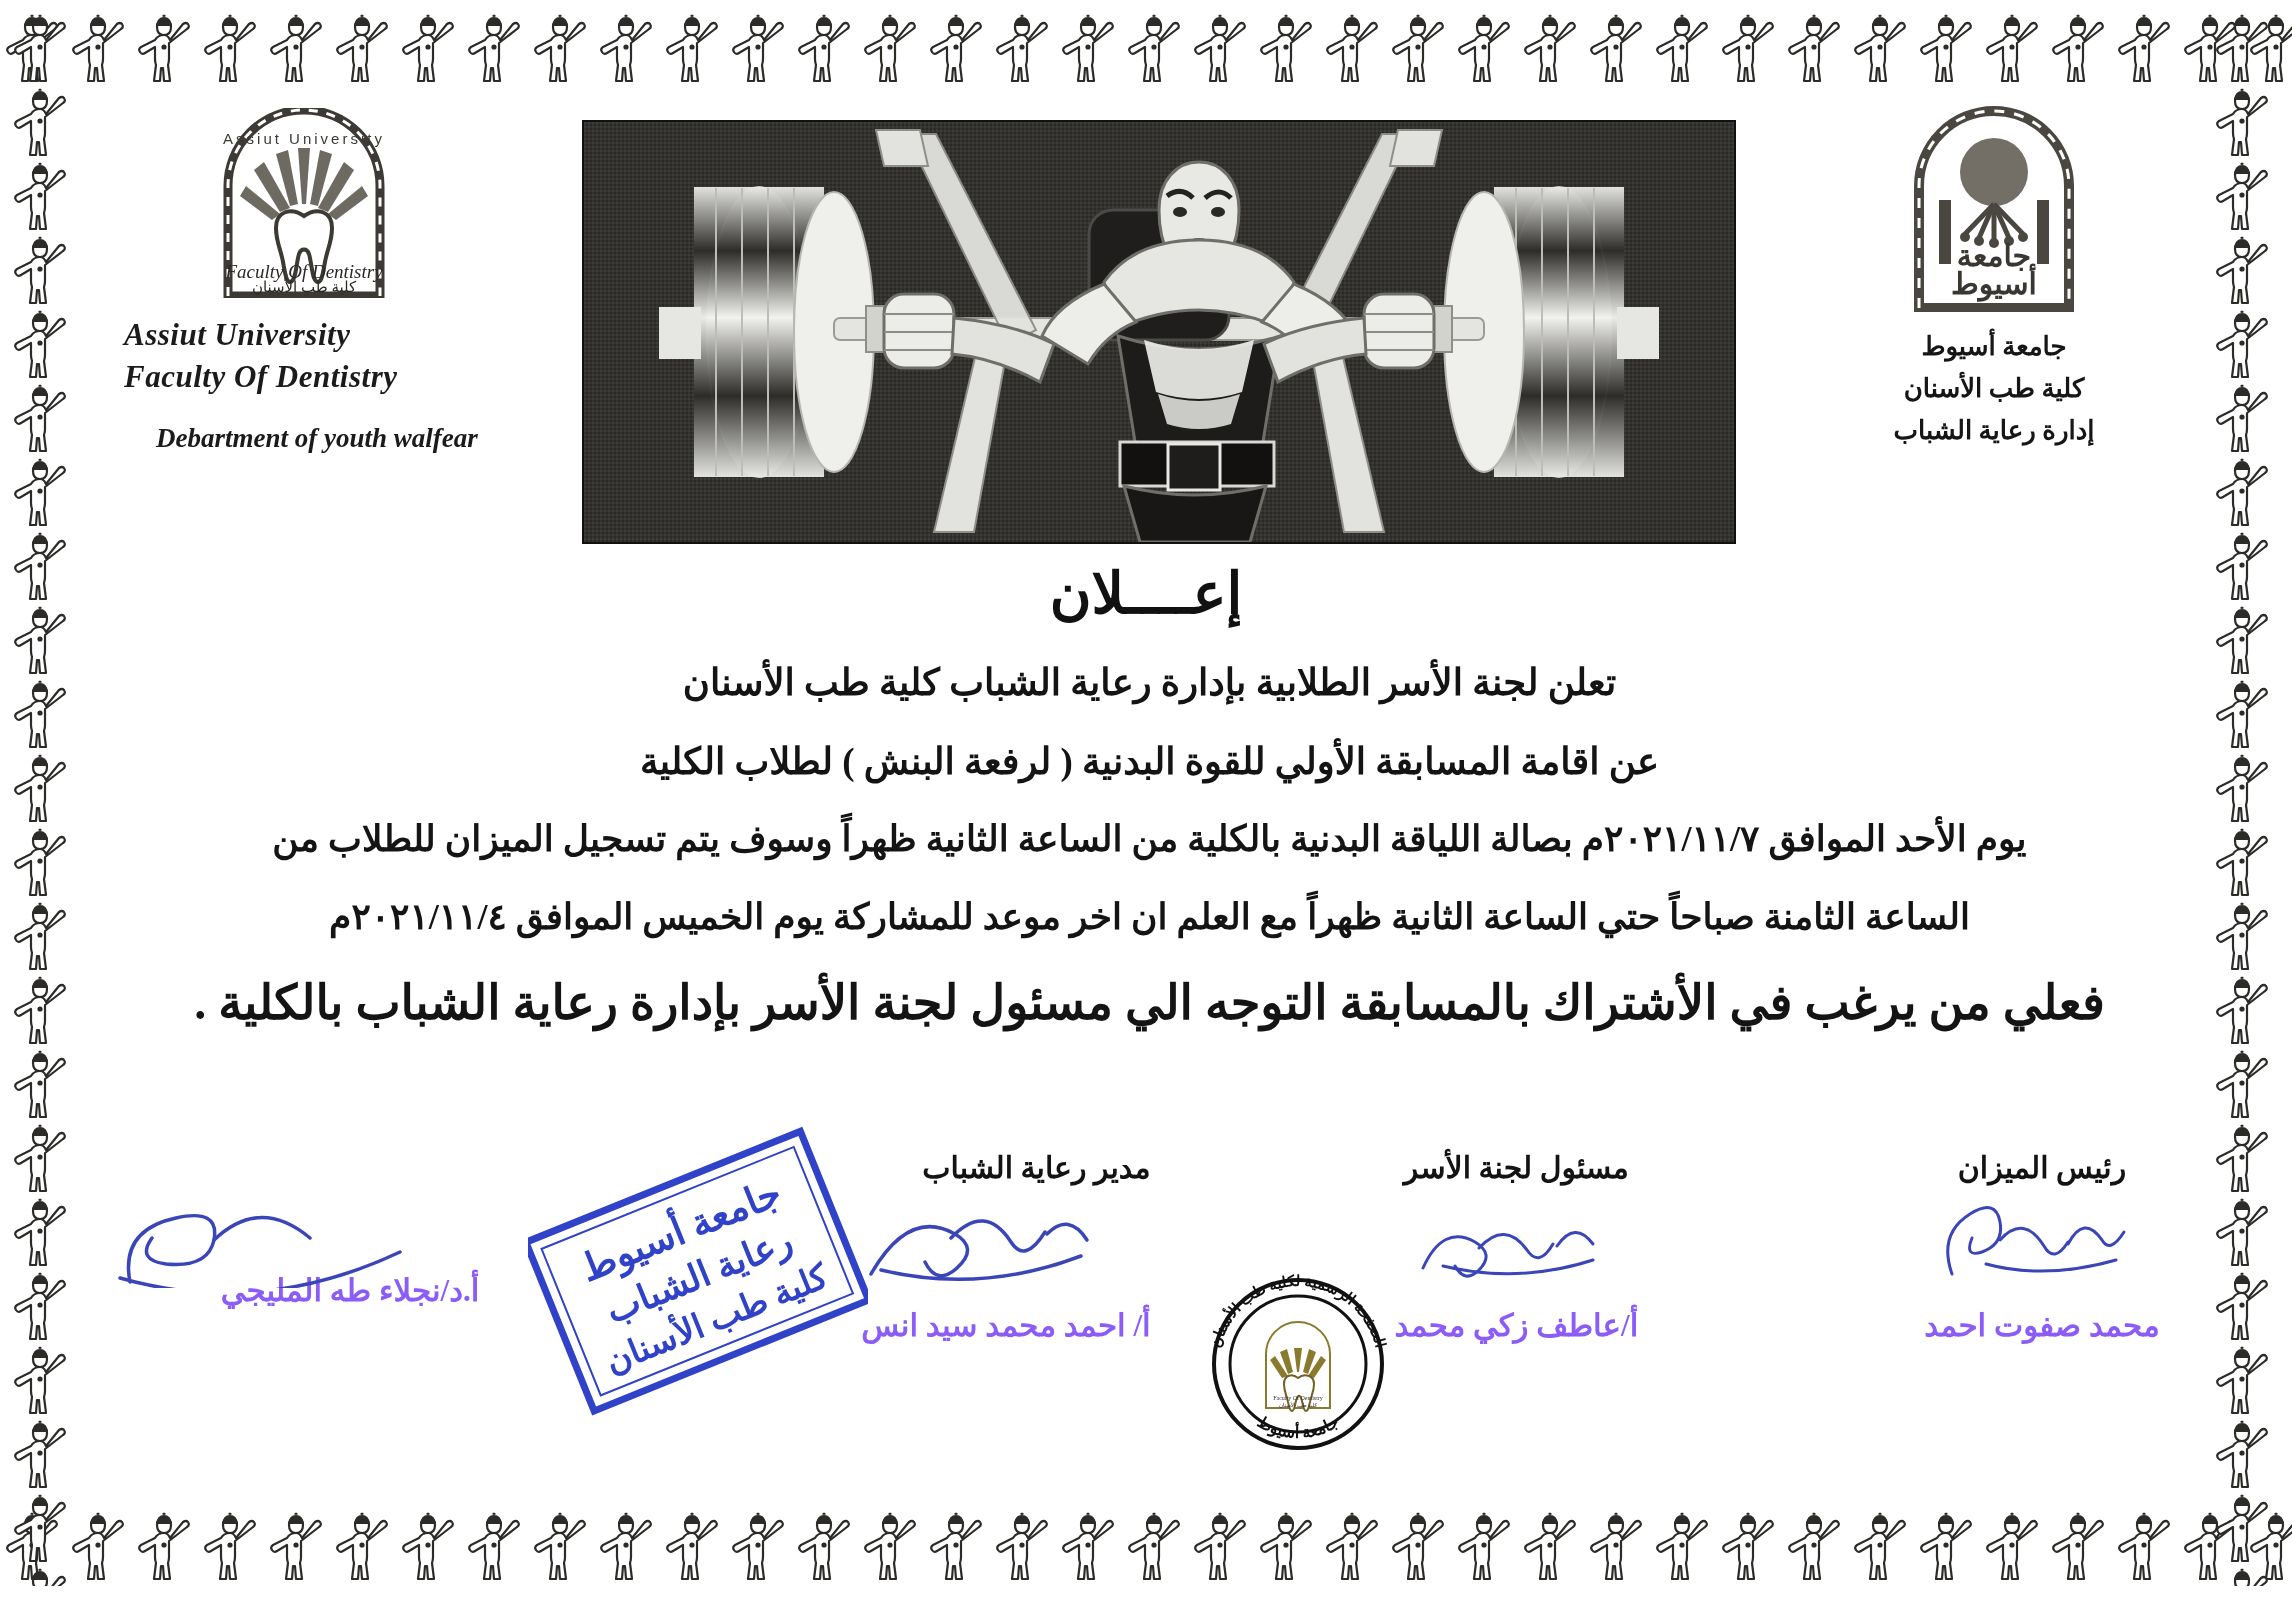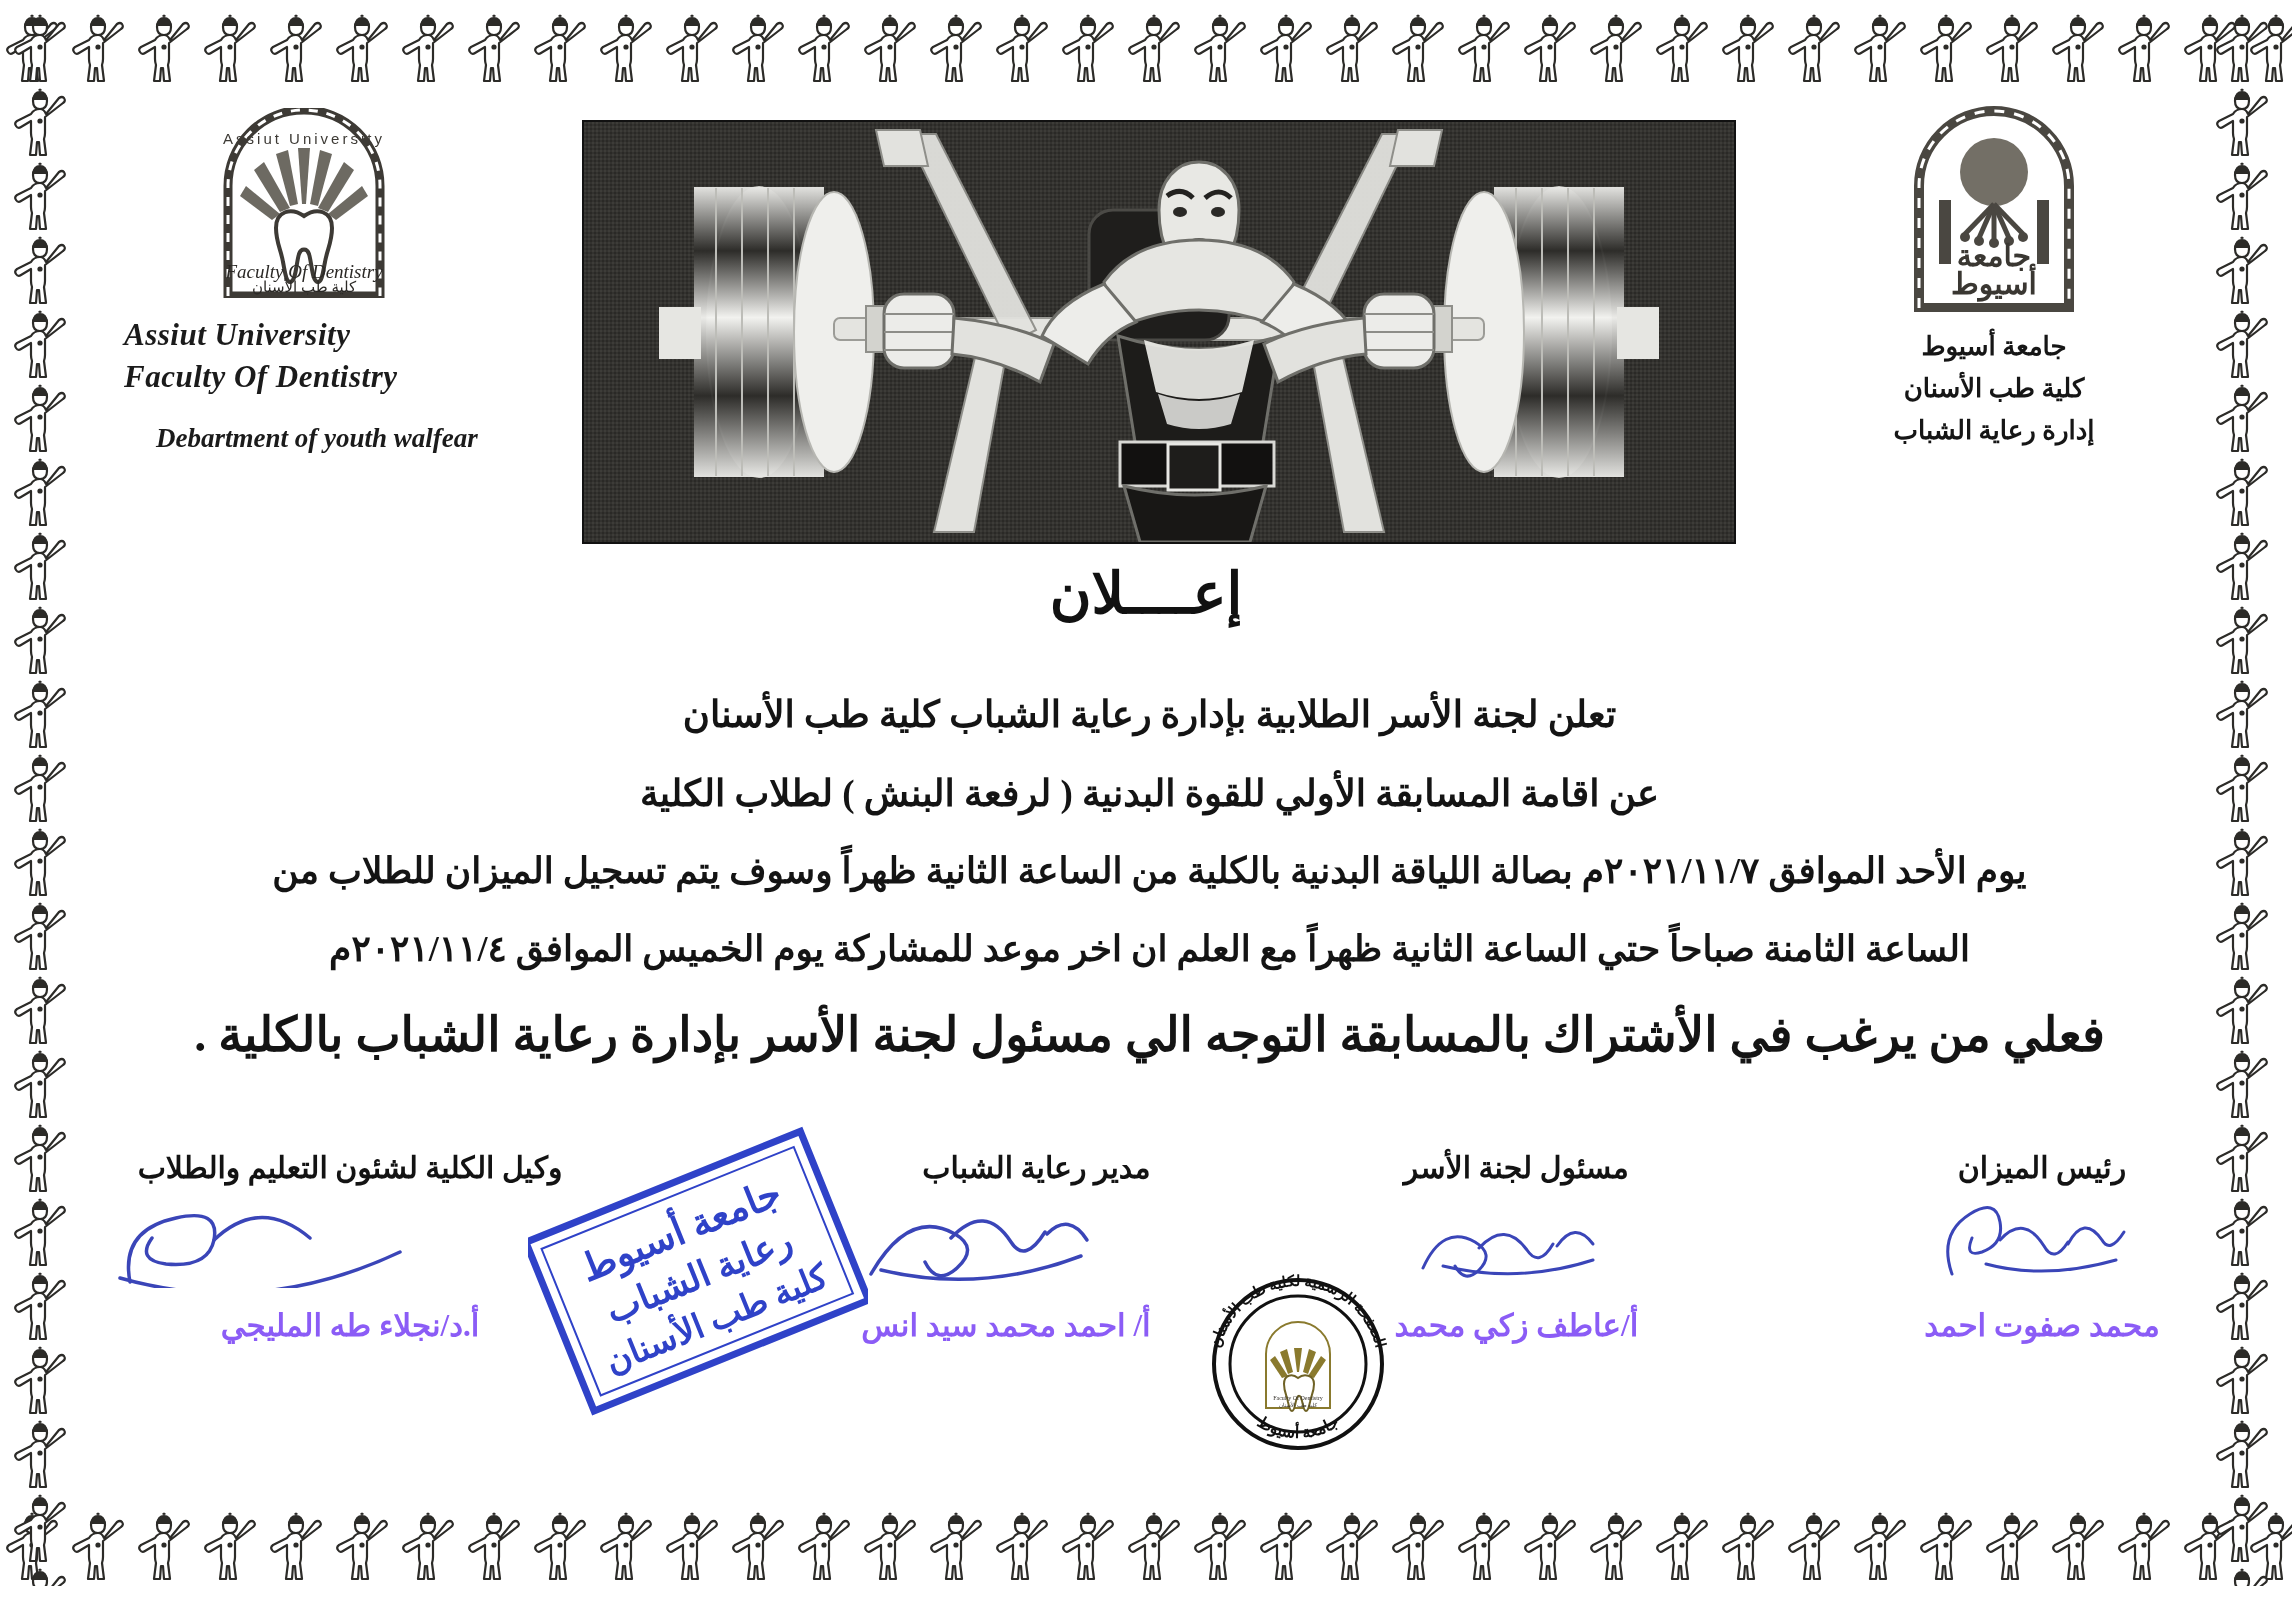--- a/index.html
+++ b/index.html
@@ -38,21 +38,21 @@
   .hero{position:absolute;left:582px;top:120px;width:1150px;height:420px;
     background:#2e2d2b;border:2px solid #111;overflow:hidden;}
   .hero svg{display:block;width:100%;height:100%;}
 
   
   .ann-title{position:absolute;left:0;right:0;top:560px;text-align:center;
     direction:rtl;font-family:"Liberation Serif", serif;font-weight:bold;
     font-size:57px;color:#111;letter-spacing:2px;}
   .body-block{position:absolute;left:97px;right:90px;top:660px;
     direction:rtl;text-align:center;font-family:"Liberation Serif", serif;
-    font-weight:bold;color:#141414;margin-top:32px;}
+    font-weight:bold;color:#141414;}
   .body-line{font-size:37px;line-height:1.22;margin-bottom:34px;}
   .body-line.wide{font-size:36px;}
   .body-line.lastp{font-size:48px;margin-bottom:0;}
 
   
   .sig-row{position:absolute;left:90px;right:90px;top:1150px;direction:rtl;
     display:flex;justify-content:space-between;align-items:flex-start;}
   .sig-col{position:relative;text-align:center;min-width:300px;}
   .sig-col.c1{width:320px;}
   .sig-col.c2{width:330px;}
@@ -1778,21 +1778,20 @@
             <path d="M140 60 q34 -36 60 4 q14 22 34 -10"></path>
             <path d="M236 56 q22 -22 40 6"></path>
             <path d="M70 92 q100 24 200 -14"></path>
           </g>
         </svg>
       </div>
       <div class="sig-name">أ/ احمد محمد سيد انس</div>
     </div>
 
     <div class="sig-col c4">
-      <div class="sig-title">وكيل الكلية لشئون التعليم والطلاب</div>
       <div class="sig-ink">
         <svg viewBox="0 0 520 110" xmlns="http://www.w3.org/2000/svg">
           <g fill="none" stroke="#3a45b8" stroke-width="3.5" stroke-linecap="round">
             <path d="M40 104 q-10 -52 46 -64 q44 -10 38 22 q-6 28 -48 24 q-30 -4 -14 -26"></path>
             <path d="M124 62 q46 -44 96 -2"></path>
             <path d="M30 100 q140 40 280 -26"></path>
           </g>
         </svg>
       </div>
       <div class="sig-name">أ.د/نجلاء طه المليجي</div>

